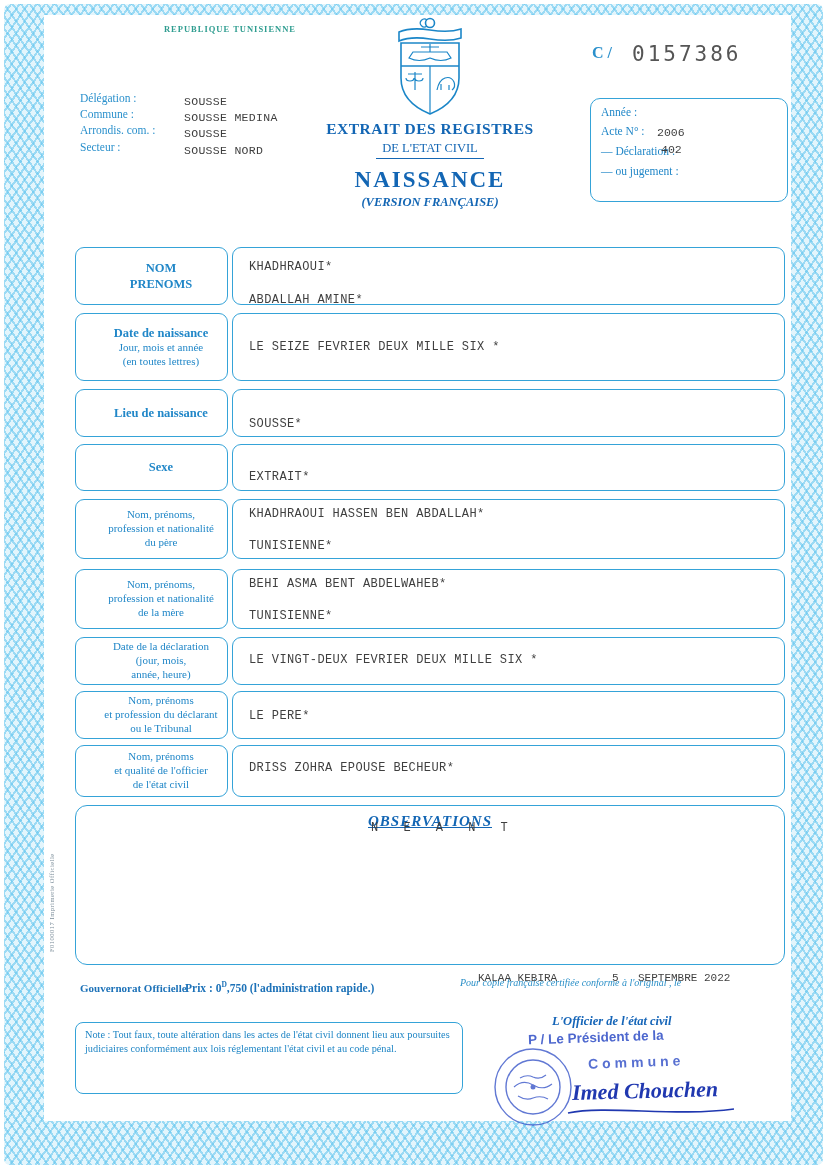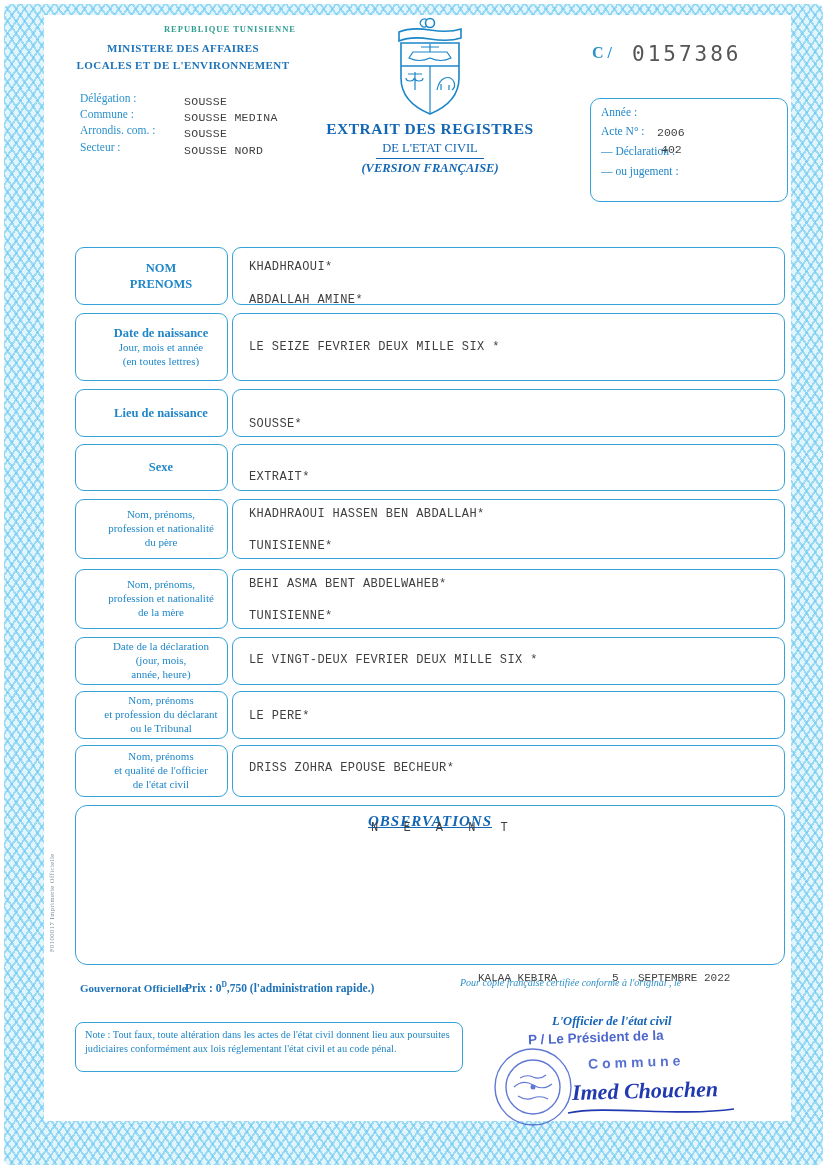--- a/index.html
+++ b/index.html
@@ -43,39 +43,35 @@
   .obsbox{left:75px;top:805px;width:710px;height:160px;border:1.4px solid #35a3d8;border-radius:12px;box-sizing:border-box;}
   .obs-title{position:absolute;left:0;right:0;top:7px;text-align:center;color:#1366b4;font-weight:bold;font-style:italic;font-size:15px;letter-spacing:1px;text-decoration:underline;}
   .obs-val{position:absolute;left:295px;top:15px;font-family:"Liberation Mono",monospace;color:#3f3f3f;font-size:12px;letter-spacing:9px;}
   
   .printer{left:80px;top:982px;font-size:11px;font-weight:bold;color:#1d72b8;}
   .price{left:185px;top:980px;font-size:11.5px;font-weight:bold;color:#1d72b8;}
   .price .sup{vertical-align:super;font-size:7.5px;}
   .certify{left:460px;top:972px;width:330px;height:34px;}
   .certify .it{position:absolute;left:0;top:5px;width:330px;font-style:italic;font-size:10px;color:#2a8fc7;}
   .certify .tp{position:absolute;top:0;font-family:"Liberation Mono",monospace;color:#3f3f3f;font-size:11px;}
-  .notebox{left:75px;top:1022px;width:388px;height:50px;border:1.4px solid #35a3d8;border-radius:8px;box-sizing:border-box;padding:5px 9px;font-size:10.3px;color:#1e85c5;line-height:13.5px;}
+  .notebox{left:75px;top:1022px;width:388px;height:72px;border:1.4px solid #35a3d8;border-radius:8px;box-sizing:border-box;padding:5px 9px;font-size:10.3px;color:#1e85c5;line-height:13.5px;}
   .officer-title{left:552px;top:1014px;font-size:12.5px;font-weight:bold;font-style:italic;color:#1565b8;}
   .stamp1{left:528px;top:1030px;font-family:"Liberation Sans",sans-serif;font-weight:bold;font-size:13.5px;color:#3a57c9;transform:rotate(-2deg);opacity:.9;}
   .stamp2{left:588px;top:1054px;font-family:"Liberation Sans",sans-serif;font-weight:bold;font-size:14px;letter-spacing:4px;color:#3a57c9;transform:rotate(-2deg);opacity:.85;}
   .signature{left:572px;top:1078px;font-size:22px;font-weight:bold;font-style:italic;color:#2038b0;transform:rotate(-1.5deg);}
   .imprint{left:48px;top:952px;transform:rotate(-90deg);transform-origin:left top;font-size:6.5px;color:#7a8c99;letter-spacing:.5px;}
 </style>
 </head>
 <body>
 
 <div class="sheet">
   <div class="guilloche"></div>
   <div class="paper"></div>
 
   <div class="abs republic">REPUBLIQUE TUNISIENNE</div>
-  <div class="abs ministry">
-    <div>MINISTERE DES AFFAIRES</div>
-    <div>LOCALES ET DE L'ENVIRONNEMENT</div>
-  </div>
 
   <div class="abs adminblock">
     <div class="adminrow">
       <span class="al">Délégation :</span>
       <span class="av typed">SOUSSE</span>
     </div>
     <div class="adminrow">
       <span class="al">Commune :</span>
       <span class="av typed">SOUSSE MEDINA</span>
     </div>
@@ -103,20 +99,21 @@
       <path d="M44,74 q2,-10 8,-12 q6,-2 9,4 q2,5 -2,8 M48,74 l0,-6 M56,74 l0,-5" stroke-width="1.2"></path>
     </g>
   </svg>
 
   <span class="abs serial-prefix">C /</span>
   <span class="abs serial-number">0157386</span>
 
   <div class="abs titleblock">
     <div class="title1">EXTRAIT DES REGISTRES</div>
     <div><span class="title2">DE L'ETAT CIVIL</span></div>
+    <div class="title-main">NAISSANCE</div>
     <div class="title-sub">(VERSION FRANÇAISE)</div>
   </div>
 
   <div class="abs yearbox">
     <span class="yline" style="top:7px">Année :</span>
     <span class="yline" style="top:26px">Acte N° :</span>
     <span class="tv" style="left:66px;top:27px">2006</span>
     <span class="yline" style="top:46px">— Déclaration :</span>
     <span class="tv" style="left:70px;top:44px">402</span>
     <span class="yline" style="top:66px">— ou jugement :</span>

